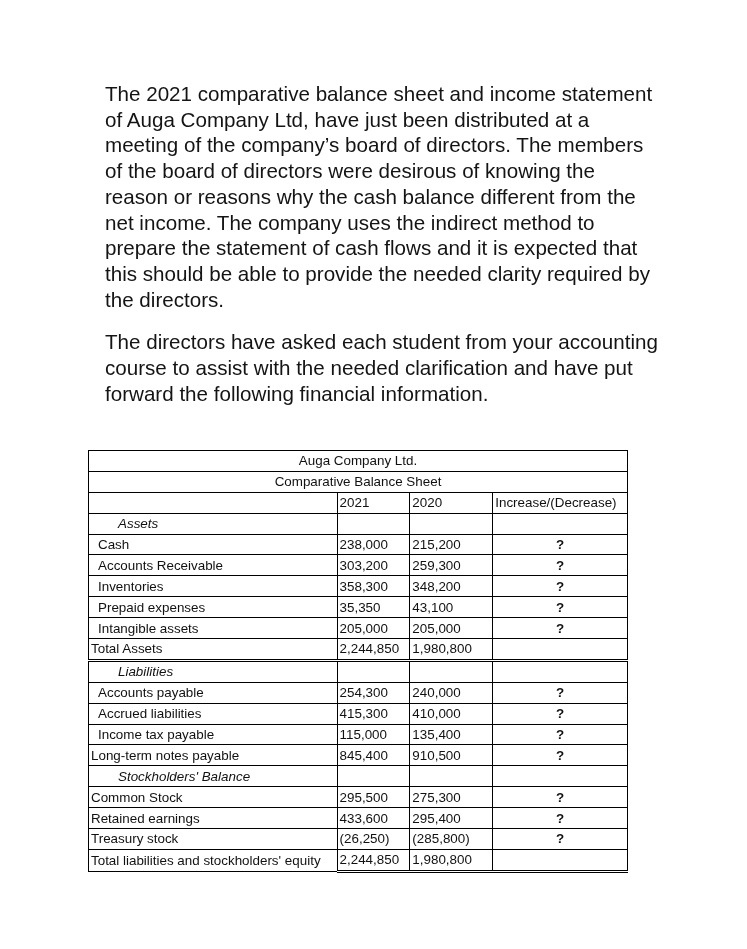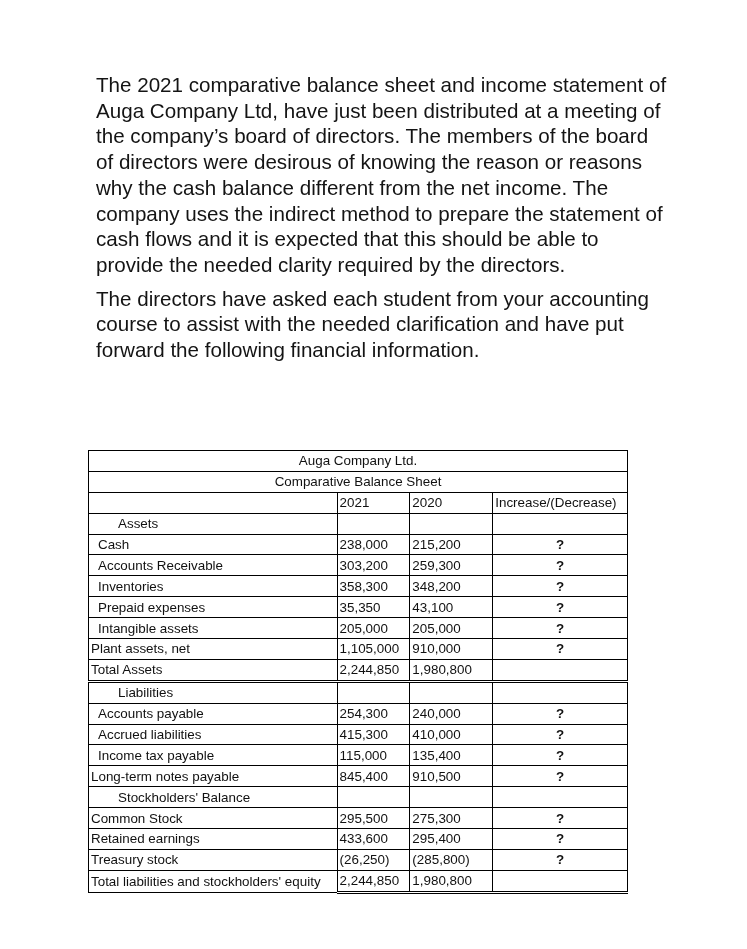--- a/index.html
+++ b/index.html
@@ -1,30 +1,30 @@
 <!DOCTYPE html>
 <html><head>
 <meta charset="utf-8">
 <style>
   html, body { margin: 0; padding: 0; background: #ffffff; }
   body { width: 747px; height: 949px; position: relative; overflow: hidden; font-family: "Liberation Sans", sans-serif; color: #111; }
   .intro { position: absolute; left: 88px; top: 64px; width: 590px; font-size: 20.6px; line-height: 25.7px; color: #141414; }
-  .intro p { margin: 8px; }
+  .intro p { margin: 17px; }
   .sheet { position: absolute; left: 88px; top: 450px; width: 540px; border-collapse: collapse; font-size: 13.4px; }
   .sheet td { border: 1px solid #000; height: 19.9px; padding: 0 2px; line-height: 19px; white-space: nowrap; }
   .sheet col.c0 { width: 254px; }
   .sheet col.c1 { width: 76px; }
   .sheet col.c2 { width: 90px; }
   .sheet col.c3 { width: 138px; }
   .title-cell { text-align: center; }
   .num { text-align: left; }
   .num-left { text-align: left; }
   .q { text-align: center; font-weight: bold; }
   .ind1 { padding-left: 9px !important; }
-  .ind2 { padding-left: 29px !important; }
+  .ind2 { padding-left: 29px !important; font-style: italic; }
   .dbl-bottom td { border-bottom: 3px double #000; }
   .last-row td.v { border-bottom: 3px double #000; }
 </style>
 </head>
 <body>
 
 <div class="intro">
   <p>The 2021 comparative balance sheet and income statement of Auga Company Ltd, have just been distributed at a meeting of the company’s board of directors. The members of the board of directors were desirous of knowing the reason or reasons why the cash balance different from the net income. The company uses the indirect method to prepare the statement of cash flows and it is expected that this should be able to provide the needed clarity required by the directors.</p>
   <p>The directors have asked each student from your accounting course to assist with the needed clarification and have put forward the following financial information.</p>
 </div>
@@ -77,26 +77,20 @@
   <tr>
     <td class="ind1">Prepaid expenses</td>
     <td class="num">35,350</td>
     <td class="num">43,100</td>
     <td class="q">?</td>
   </tr>
   <tr>
     <td class="ind1">Intangible assets</td>
     <td class="num">205,000</td>
     <td class="num">205,000</td>
-    <td class="q">?</td>
-  </tr>
-  <tr>
-    <td>Plant assets, net</td>
-    <td class="num-left">1,105,000</td>
-    <td class="num">910,000</td>
     <td class="q">?</td>
   </tr>
   <tr class="dbl-bottom">
     <td>Total Assets</td>
     <td class="num-left">2,244,850</td>
     <td class="num">1,980,800</td>
     <td class="q"></td>
   </tr>
 
   <tr>

